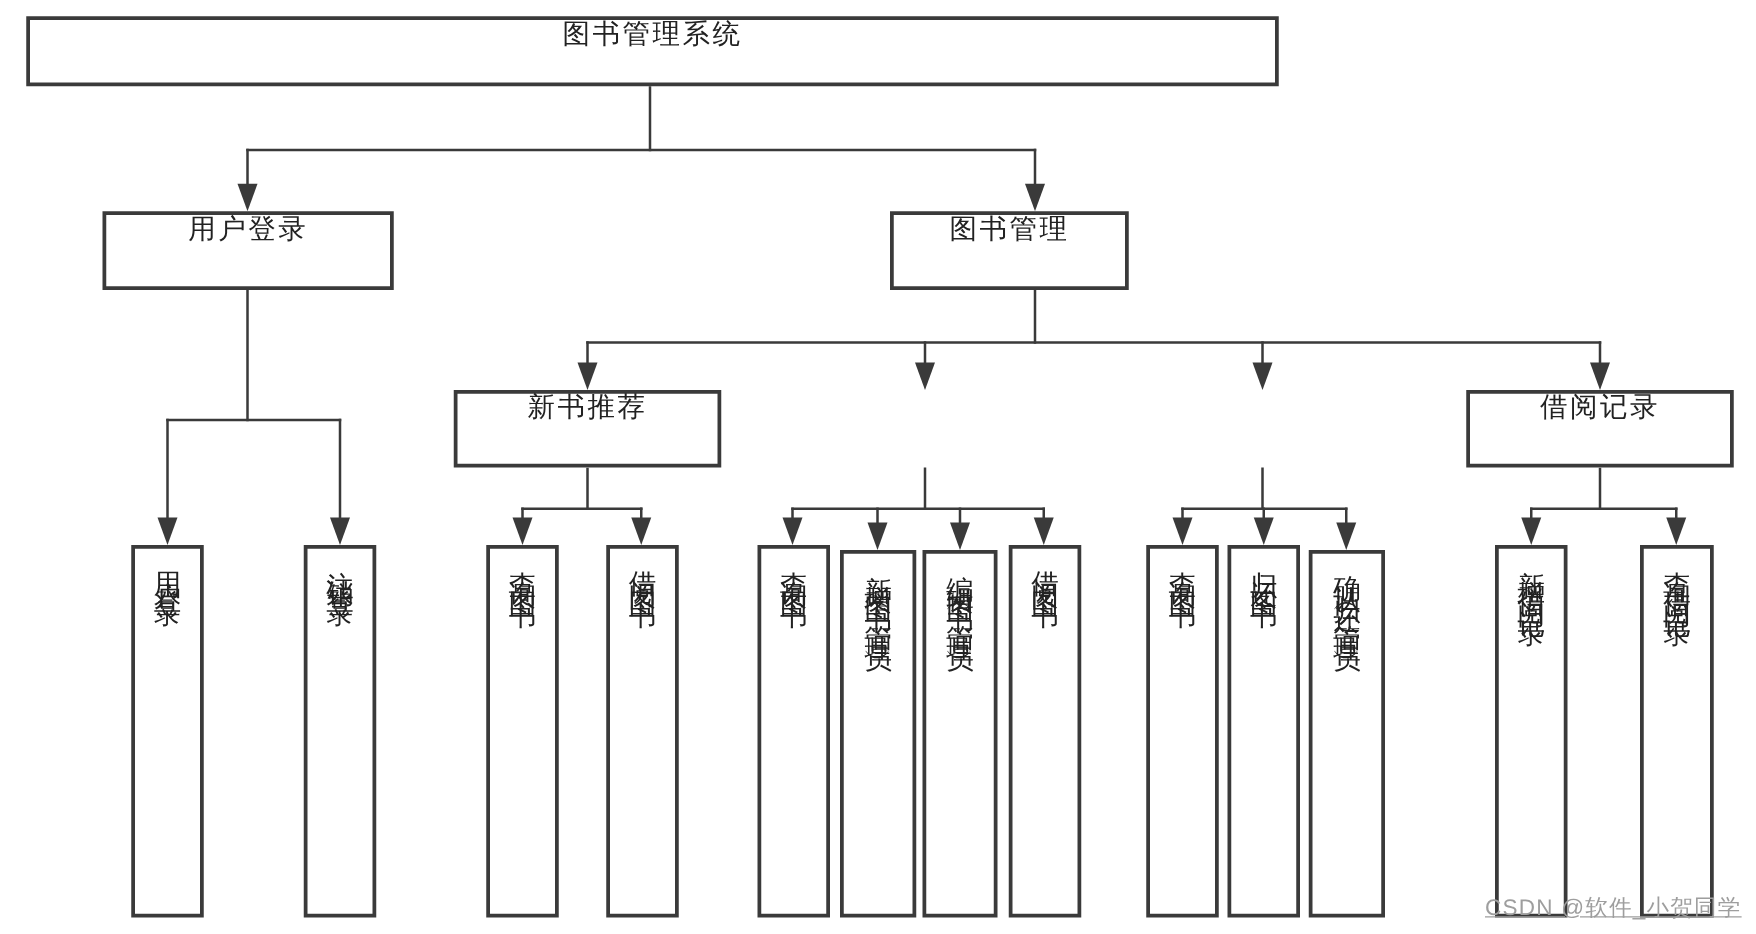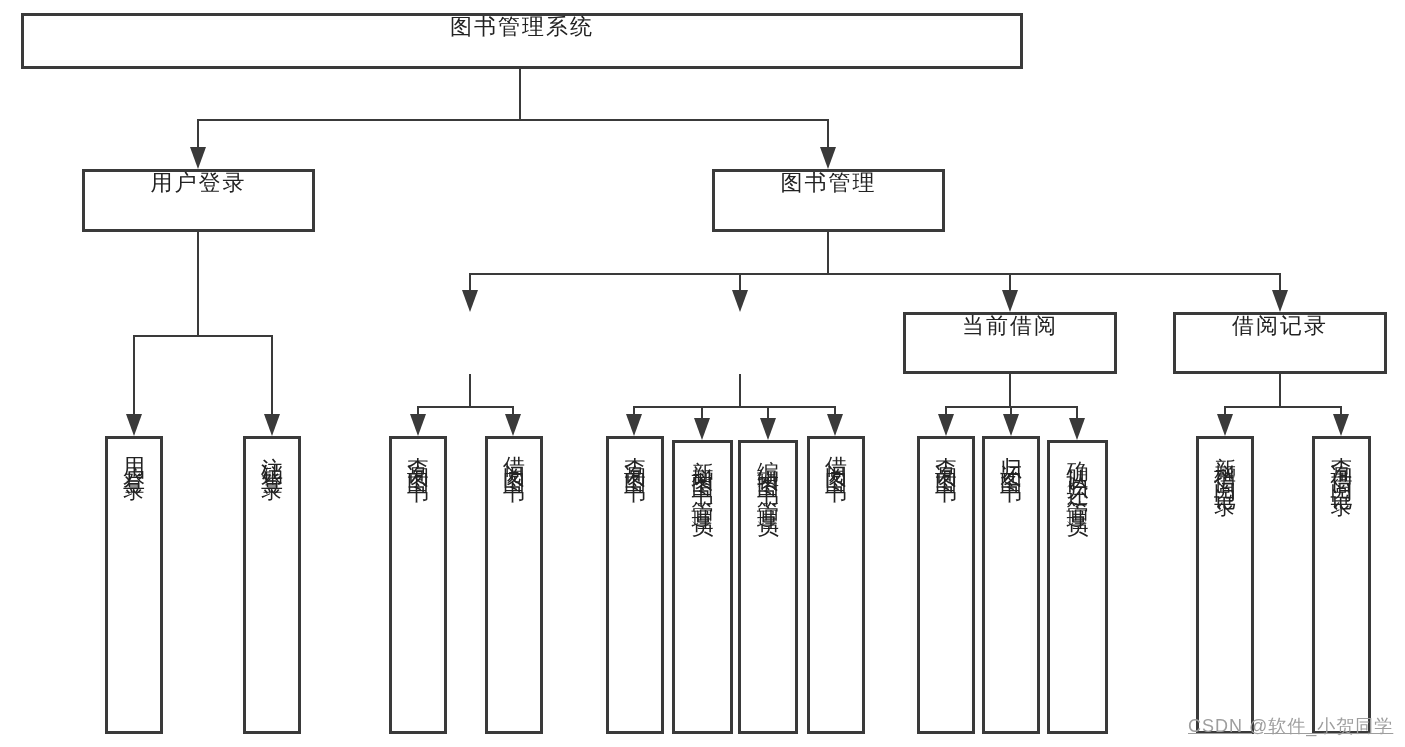--- a/index.html
+++ b/index.html
@@ -112,26 +112,26 @@
   <div class="vline" style="left:1224px;top:406px;width:2px;height:10px"></div>
   <div class="vline" style="left:1340px;top:406px;width:2px;height:10px"></div>
 
   <div class="box" style="left:21px;top:13px;width:1002px;height:56px">
     <span class="lbl">图书管理系统</span>
   </div>
 
   <div class="box" style="left:82px;top:169px;width:233px;height:63px">
     <span class="lbl">用户登录</span>
   </div>
-  <div class="box" style="left:712px;top:169px;width:233px;height:63px">
+  <div class="box" style="left:712px;top:169px;width:191px;height:63px">
     <span class="lbl">图书管理</span>
   </div>
 
-  <div class="box" style="left:903px;top:312px;width:214px;height:62px">
-    <span class="lbl">当前借阅</span>
+  <div class="box" style="left:363px;top:312px;width:214px;height:62px">
+    <span class="lbl">新书推荐</span>
   </div>
   <div class="box" style="left:1173px;top:312px;width:214px;height:62px">
     <span class="lbl">借阅记录</span>
   </div>
 
   <div class="box" style="left:105px;top:436px;width:58px;height:298px">
     <span class="vtext">用户登录</span>
   </div>
   <div class="box" style="left:243px;top:436px;width:58px;height:298px">
     <span class="vtext">注销登录</span>

